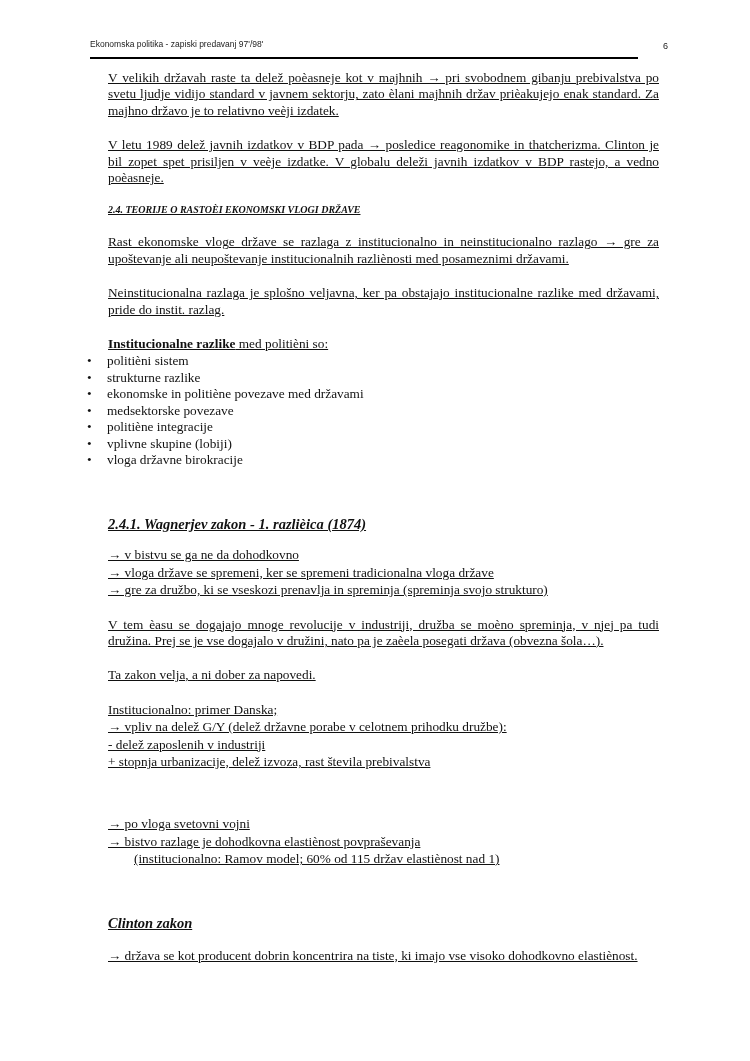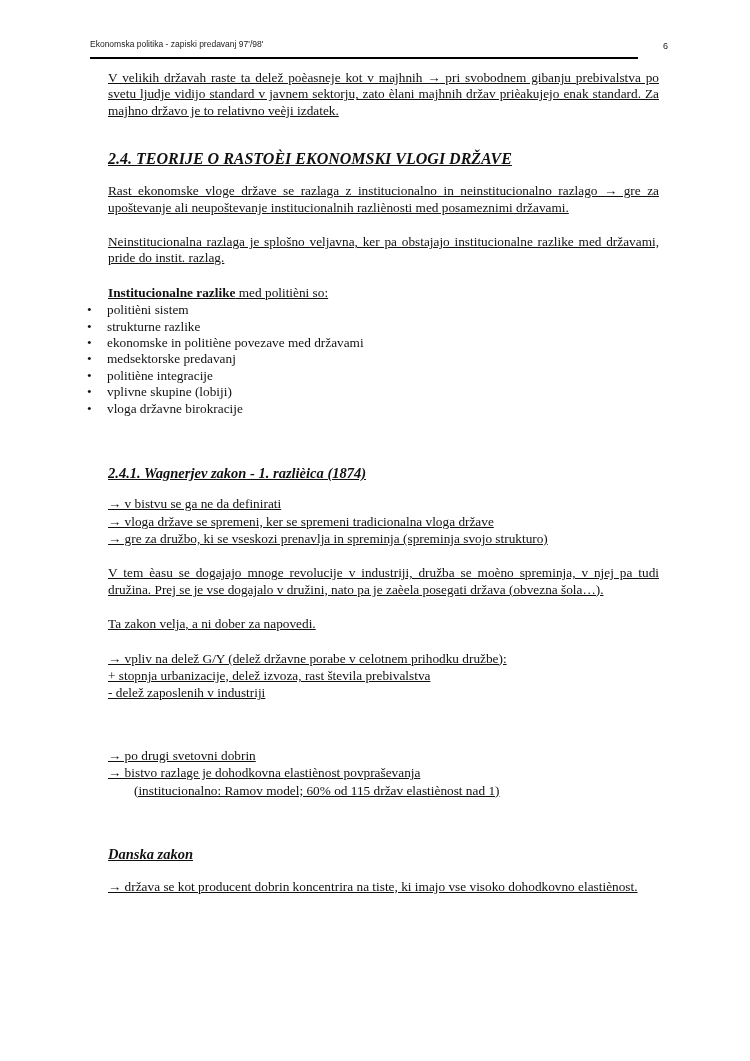--- a/index.html
+++ b/index.html
@@ -8,79 +8,81 @@
   .header { position: absolute; left: 90px; top: 39px; width: 572px; height: 14px;
     font-family: Liberation Sans, sans-serif; font-size: 8.5px; color: #222; }
   .header .title { position: absolute; left: 0; top: 0; }
   .header .pnum { position: absolute; right: -6px; top: 2px; font-size: 9px; }
   .header-rule { position: absolute; left: 90px; top: 57px; width: 548px; height: 1.5px; background: #000; }
   .body { position: absolute; left: 107px; top: 69px; width: 553px;
     font-family: "Liberation Serif", serif; font-size: 13.3px; line-height: 16.4px; }
   p { margin: 1px; text-decoration: underline; }
   .just { text-align: justify; }
   .gap { height: 16px; }
-  .h2 { font-weight: bold; font-style: italic; font-size: 16px; line-height: 20px; }
+  .h2 { font-weight: bold; font-style: italic; font-size: 10px; line-height: 20px; }
   .h3 { font-weight: bold; font-style: italic; font-size: 14.5px; line-height: 18px; }
   .bul-list { list-style: none; margin: 0; padding: 0; }
   .bul-list li { position: relative; }
   .bullet { position: absolute; left: -20px; top: 0; }
   .indent { padding-left: 26px; }
   b { font-weight: bold; }
 </style>
 </head>
 <body>
 
 <div class="page">
   <div class="header">
     <span class="title">Ekonomska politika - zapiski predavanj 97'/98'</span>
     <span class="pnum">6</span>
   </div>
   <div class="header-rule"></div>
 
   <div class="body">
     <p class="just">V velikih državah raste ta delež poèasneje kot v majhnih → pri svobodnem gibanju prebivalstva po svetu ljudje vidijo standard v javnem sektorju, zato èlani majhnih držav prièakujejo enak standard. Za majhno državo je to relativno veèji izdatek.</p>
     <div class="gap"></div>
+    <p class="just">V letu 1989 delež javnih izdatkov v BDP pada → posledice reagonomike in thatcherizma. Clinton je bil zopet spet prisiljen v veèje izdatke. V globalu deleži javnih izdatkov v BDP rastejo, a vedno poèasneje.</p>
     <div style="height:12px"></div>
 
     <p class="h2">2.4. TEORIJE O RASTOÈI EKONOMSKI VLOGI DRŽAVE</p>
     <div style="height:12px"></div>
     <p class="just">Rast ekonomske vloge države se razlaga z institucionalno in neinstitucionalno razlago → gre za upoštevanje ali neupoštevanje institucionalnih razliènosti med posameznimi državami.</p>
     <div class="gap"></div>
     <p class="just">Neinstitucionalna razlaga je splošno veljavna, ker pa obstajajo institucionalne razlike med državami, pride do instit. razlag.</p>
     <div class="gap"></div>
     <p><b>Institucionalne razlike</b><span> med politièni so:</span></p>
     <ul class="bul-list">
       <li><span class="bullet">•</span><span>politièni sistem</span></li>
       <li><span class="bullet">•</span><span>strukturne razlike</span></li>
       <li><span class="bullet">•</span><span>ekonomske in politiène povezave med državami</span></li>
-      <li><span class="bullet">•</span><span>medsektorske predavanj</span></li>
+      <li><span class="bullet">•</span><span>medsektorske povezave</span></li>
       <li><span class="bullet">•</span><span>politiène integracije</span></li>
       <li><span class="bullet">•</span><span>vplivne skupine (lobiji)</span></li>
       <li><span class="bullet">•</span><span>vloga državne birokracije</span></li>
     </ul>
     <div style="height:46px"></div>
 
     <p class="h3">2.4.1. Wagnerjev zakon - 1. razlièica (1874)</p>
     <div style="height:12px"></div>
-    <p>→ v bistvu se ga ne da definirati</p>
+    <p>→ v bistvu se ga ne da dohodkovno</p>
     <p>→ vloga države se spremeni, ker se spremeni tradicionalna vloga države</p>
     <p>→ gre za družbo, ki se vseskozi prenavlja in spreminja (spreminja svojo strukturo)</p>
     <div class="gap"></div>
     <p class="just">V tem èasu se dogajajo mnoge revolucije v industriji, družba se moèno spreminja, v njej pa tudi družina. Prej se je vse dogajalo v družini, nato pa je zaèela posegati država (obvezna šola…).</p>
     <div class="gap"></div>
     <p>Ta zakon velja, a ni dober za napovedi.</p>
     <div class="gap"></div>
+    <p>Institucionalno: primer Danska;</p>
     <p>→ vpliv na delež G/Y (delež državne porabe v celotnem prihodku družbe):</p>
+    <p>- delež zaposlenih v industriji</p>
     <p>+ stopnja urbanizacije, delež izvoza, rast števila prebivalstva</p>
-    <p>- delež zaposlenih v industriji</p>
     <div style="height:30px"></div>
 
     <div style="height:14px"></div>
-    <p>→ po drugi svetovni dobrin</p>
+    <p>→ po vloga svetovni vojni</p>
     <p>→ bistvo razlage je dohodkovna elastiènost povpraševanja</p>
     <p class="indent">(institucionalno: Ramov model; 60% od 115 držav elastiènost nad 1)</p>
     <div style="height:44px"></div>
 
-    <p class="h3">Danska zakon</p>
+    <p class="h3">Clinton zakon</p>
     <div style="height:14px"></div>
     <p class="just">→ država se kot producent dobrin koncentrira na tiste, ki imajo vse visoko dohodkovno elastiènost.</p>
   </div>
 </div>
 
 </body></html>

